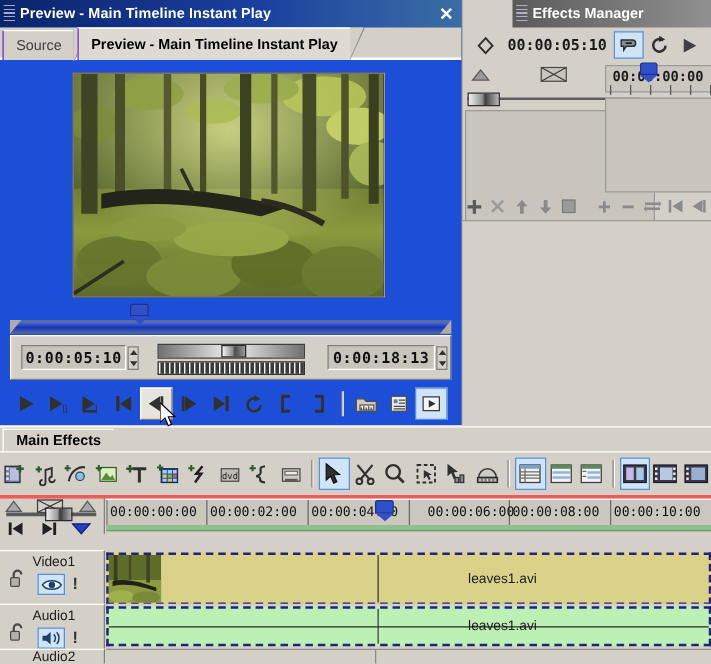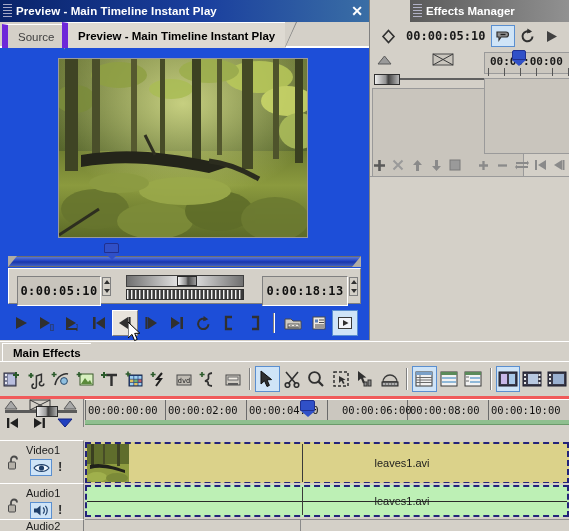--- a/index.html
+++ b/index.html
@@ -27,21 +27,21 @@
   .grip{width:9px;height:14px;margin-left:3px;margin-right:4px;
     background-image:repeating-linear-gradient(to bottom,#c0c0d8 0 1px,transparent 1px 3px);
     opacity:.85;}
   #preview-title{color:#fff;font-weight:bold;font-size:11.5px;letter-spacing:.1px;flex:1;}
   #preview-close{color:#fff;font-size:14px;font-weight:bold;width:24px;text-align:center;
     cursor:default;line-height:22px;}
 
   
   #tabstrip{left:0;top:22px;width:369px;height:26px;background:#d4d0c8;}
   .tab{position:absolute;top:2px;height:24px;background:#d4d0c8;
-    border-left:6px solid #6d28d9;border-top:1px solid #fff;
+    border-left:1px solid #6d28d9;border-top:1px solid #fff;
     display:flex;align-items:center;padding:0 10px;box-sizing:border-box;}
   .tab::after{content:"";position:absolute;right:-11px;top:-1px;width:0;height:0;
     border-left:11px solid #d4d0c8;border-bottom:25px solid transparent;}
   .tab .tabedge{position:absolute;right:-12px;top:-1px;width:0;height:0;
     border-left:12px solid #808080;border-bottom:26px solid transparent;z-index:-1;}
   #tab-source{left:2px;color:#404040;font-size:11.5px;z-index:1;}
   #tab-preview{left:62px;color:#000;font-weight:bold;font-size:11.5px;z-index:3;
      background:#dedad2;height:26px;top:0;}
   #tabline{left:0;top:46px;width:369px;height:2px;background:#fff;}
 
@@ -63,21 +63,21 @@
   #scrub-head .hd{width:15px;height:10px;background:#3050c8;border:1px solid #203090;
      border-radius:2px 2px 0 0;box-sizing:border-box;}
   #scrub-head .pt{width:0;height:0;margin:0 auto;border-left:7px solid transparent;
      border-right:7px solid transparent;border-top:7px solid #3050c8;}
 
   
   #tc-panel{left:8px;top:268px;width:353px;height:36px;
      border-top:1px solid #fff;border-left:1px solid #fff;
      border-bottom:1px solid #808080;border-right:1px solid #808080;
      box-sizing:border-box;background:#d4d0c8;}
-  .tcbox{position:absolute;top:7px;height:30px;background:#c8c4bc;
+  .tcbox{position:absolute;top:7px;height:20px;background:#c8c4bc;
      border:1px solid #808080;border-right-color:#fff;border-bottom-color:#fff;
      box-sizing:border-box;display:flex;align-items:center;justify-content:center;}
   .tctext{font-family:"DejaVu Sans Mono", monospace;font-size:12px;color:#101010;
      letter-spacing:.5px;font-weight:bold;}
   #tc-in{left:8px;width:84px;}
   #tc-out{left:253px;width:86px;}
   .spin{position:absolute;top:8px;width:9px;height:19px;background:#d4d0c8;
      border:1px solid #808080;box-sizing:border-box;
      display:flex;flex-direction:column;align-items:center;justify-content:space-around;}
   .spin i{display:block;width:0;height:0;border-left:3px solid transparent;

